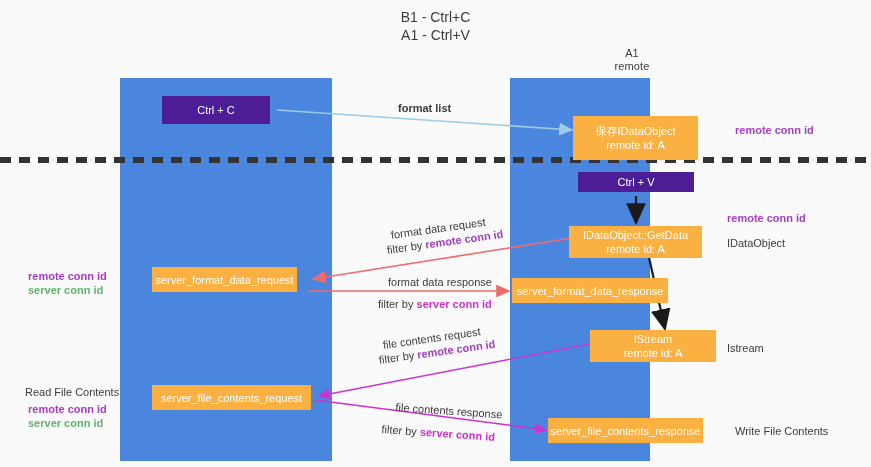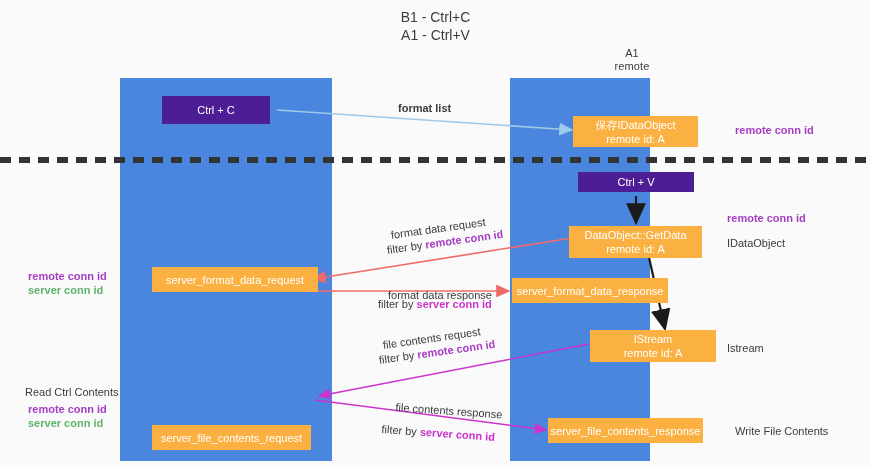--- a/index.html
+++ b/index.html
@@ -106,63 +106,63 @@
 
     <line x1="315" y1="400" x2="546" y2="430" stroke="#cc33cc" stroke-width="1.4" marker-end="url(#ah-mag)"></line>
   </svg>
 
   <div id="divider"></div>
 
   <div class="node green" style="left:162px;top:96px;width:108px;height:28px;">
     <div>Ctrl + C</div>
   </div>
 
-  <div class="node orange" style="left:573px;top:116px;width:125px;height:31px;justify-content:center;">
+  <div class="node orange" style="left:573px;top:116px;width:125px;height:44px;justify-content:center;">
     <div>保存IDataObject</div>
     <div>remote id: A</div>
   </div>
 
   <div class="node green" style="left:578px;top:172px;width:116px;height:20px;">
     <div>Ctrl + V</div>
   </div>
 
   <div class="node orange" style="left:569px;top:226px;width:133px;height:32px;">
-    <div>DataObject::GetData</div>
+    <div>IDataObject::GetData</div>
     <div>remote id: A</div>
   </div>
 
-  <div class="node orange" style="left:152px;top:267px;width:166px;height:25px;">
+  <div class="node orange" style="left:152px;top:267px;width:145px;height:25px;">
     <div>server_format_data_request</div>
   </div>
 
   <div class="node orange" style="left:512px;top:278px;width:156px;height:25px;">
     <div>server_format_data_response</div>
   </div>
 
   <div class="node orange" style="left:590px;top:330px;width:126px;height:32px;">
     <div>IStream</div>
     <div>remote id: A</div>
   </div>
 
-  <div class="node orange" style="left:152px;top:385px;width:159px;height:25px;margin-top:40px;">
+  <div class="node orange" style="left:152px;top:385px;width:159px;height:25px;">
     <div>server_file_contents_request</div>
   </div>
 
   <div class="node orange" style="left:548px;top:418px;width:155px;height:25px;">
     <div>server_file_contents_response</div>
   </div>
 
   <div class="lbl" style="left:398px;top:101px;font-weight:bold;">format list</div>
 
   <div class="lbl rot" style="left:390px;top:228px;transform:rotate(-8deg);">format data request</div>
   <div class="lbl rot" style="left:386px;top:243px;transform:rotate(-8deg);">
     <span>filter by </span><span class="purple">remote conn id</span>
   </div>
 
-  <div class="lbl" style="left:388px;top:275px;margin-top:13px;">format data response</div>
+  <div class="lbl" style="left:388px;top:275px;">format data response</div>
   <div class="lbl" style="left:378px;top:297px;">
     <span>filter by </span><span class="magenta">server conn id</span>
   </div>
 
   <div class="lbl rot" style="left:382px;top:338px;transform:rotate(-8deg);">file contents request</div>
   <div class="lbl rot" style="left:378px;top:353px;transform:rotate(-8deg);">
     <span>filter by </span><span class="purple">remote conn id</span>
   </div>
 
   <div class="lbl rot" style="left:396px;top:400px;transform:rotate(4deg);">file contents response</div>
@@ -175,17 +175,17 @@
   <div class="lbl purple" style="left:727px;top:211px;">remote conn id</div>
   <div class="lbl" style="left:727px;top:236px;">IDataObject</div>
 
   <div class="lbl" style="left:727px;top:341px;">Istream</div>
 
   <div class="lbl" style="left:735px;top:424px;">Write File Contents</div>
 
   <div class="lbl purple" style="left:28px;top:269px;">remote conn id</div>
   <div class="lbl green-txt" style="left:28px;top:283px;">server conn id</div>
 
-  <div class="lbl" style="left:25px;top:385px;">Read Ctrl Contents</div>
+  <div class="lbl" style="left:25px;top:385px;">Read File Contents</div>
   <div class="lbl purple" style="left:28px;top:402px;">remote conn id</div>
   <div class="lbl green-txt" style="left:28px;top:416px;">server conn id</div>
 
 </div>
 
 </body></html>

